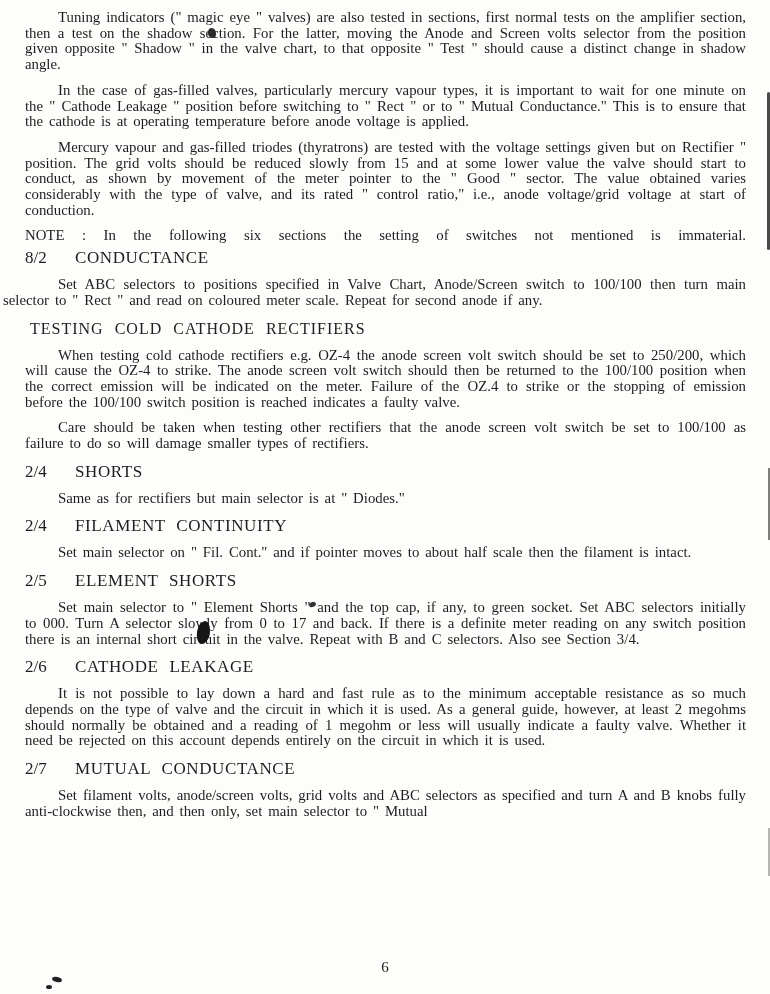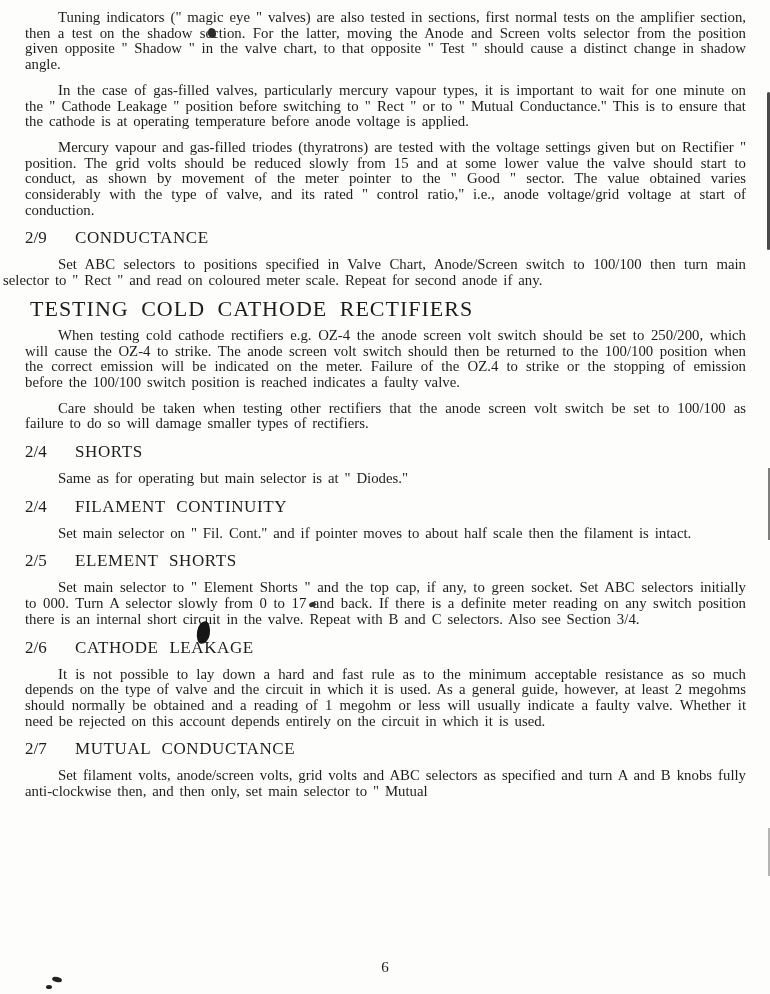--- a/index.html
+++ b/index.html
@@ -27,21 +27,21 @@
   .sec-head {
     font-weight: 400;
     font-size: 17px;
     line-height: 19px;
     margin: 4px 0 10px 0;
     letter-spacing: .6px;
     word-spacing: 6px;
     text-align: left;
   }
   .sec-head .sec-num { display: inline-block; min-width: 50px; letter-spacing: 0; word-spacing: 0; }
-  .sec-head.big { font-size: 22px; margin: 8px 0 10px 0; letter-spacing: 1px; padding-left: 5px; }
+  .sec-head.big { font-size: 16px; margin: 8px 0 10px 0; letter-spacing: 1px; padding-left: 5px; }
   .page-number {
     position: absolute;
     left: 0; right: 0;
     bottom: 18px;
     text-align: center;
     font-size: 15px;
     text-indent: 0;
   }
   
   .blot, .speck, .edge-mark { position: absolute; pointer-events: none; }
@@ -58,30 +58,31 @@
 <body>
 
 <div class="page">
 
   <p class="para indent">Tuning indicators (" magic eye " valves) are also tested in sections, first normal tests on the amplifier section, then a test on the shadow section.  For the latter, moving the Anode and Screen volts selector from the position given opposite " Shadow " in the valve chart, to that opposite " Test " should cause a distinct change in shadow angle.</p>
 
   <p class="para indent">In the case of gas-filled valves, particularly mercury vapour types, it is important to wait for one minute on the " Cathode Leakage " position before switching to " Rect " or to " Mutual Conductance."  This is to ensure that the cathode is at operating temperature before anode voltage is applied.</p>
 
   <p class="para indent">Mercury vapour and gas-filled triodes (thyratrons) are tested with the voltage settings given but on  Rectifier " position.  The grid volts should be reduced slowly from 15 and at some lower value the valve should start to conduct, as shown by movement of the meter pointer to the " Good " sector.  The value obtained varies considerably with the type of valve, and its rated " control ratio," i.e., anode voltage/grid voltage at start of conduction.</p>
 
+  <p class="para note">NOTE :  In the following six sections the setting of switches not mentioned is immaterial.</p>
 
-  <h2 class="sec-head"><span class="sec-num">2/9</span><span class="sec-title">CONDUCTANCE</span></h2>
+  <h2 class="sec-head"><span class="sec-num">8/2</span><span class="sec-title">CONDUCTANCE</span></h2>
   <p class="para outdent">Set ABC selectors to positions specified in Valve Chart, Anode/Screen switch to 100/100 then turn main selector to " Rect " and read on coloured meter scale.  Repeat for second anode if any.</p>
 
   <h2 class="sec-head big">TESTING COLD CATHODE RECTIFIERS</h2>
   <p class="para indent">When testing cold cathode rectifiers e.g. OZ-4 the anode screen volt switch should be set to 250/200, which will cause the OZ-4 to strike.  The anode screen volt switch should then be returned to the 100/100 position when the correct emission will be indicated on the meter. Failure of the OZ.4 to strike or the stopping of emission before the 100/100 switch position is reached indicates a faulty valve.</p>
   <p class="para indent bold">Care should be taken when testing other rectifiers that the anode screen volt switch be set to 100/100 as failure to do so will damage smaller types of rectifiers.</p>
 
   <h2 class="sec-head"><span class="sec-num">2/4</span><span class="sec-title">SHORTS</span></h2>
-  <p class="para indent">Same as for operating but main selector is at " Diodes."</p>
+  <p class="para indent">Same as for rectifiers but main selector is at " Diodes."</p>
 
   <h2 class="sec-head"><span class="sec-num">2/4</span><span class="sec-title">FILAMENT CONTINUITY</span></h2>
   <p class="para indent">Set main selector on " Fil. Cont." and if pointer moves to about half scale then the filament is intact.</p>
 
   <h2 class="sec-head"><span class="sec-num">2/5</span><span class="sec-title">ELEMENT SHORTS</span></h2>
   <p class="para indent">Set main selector to " Element Shorts " and the top cap, if any, to green socket.  Set ABC selectors initially to 000.  Turn A selector slowly from 0 to 17 and back.  If there is a definite meter reading on any switch position there is an internal short circuit in the valve. Repeat with B and C selectors.  Also see Section 3/4.</p>
 
   <h2 class="sec-head"><span class="sec-num">2/6</span><span class="sec-title">CATHODE LEAKAGE</span></h2>
   <p class="para indent">It is not possible to lay down a hard and fast rule as to the minimum acceptable resistance as so much depends on the type of valve and the circuit in which it is used.  As a general guide, however, at least 2 megohms should normally be obtained and a reading of 1 megohm or less will usually indicate a faulty valve.  Whether it need be rejected on this account depends entirely on the circuit in which it is used.</p>
 

